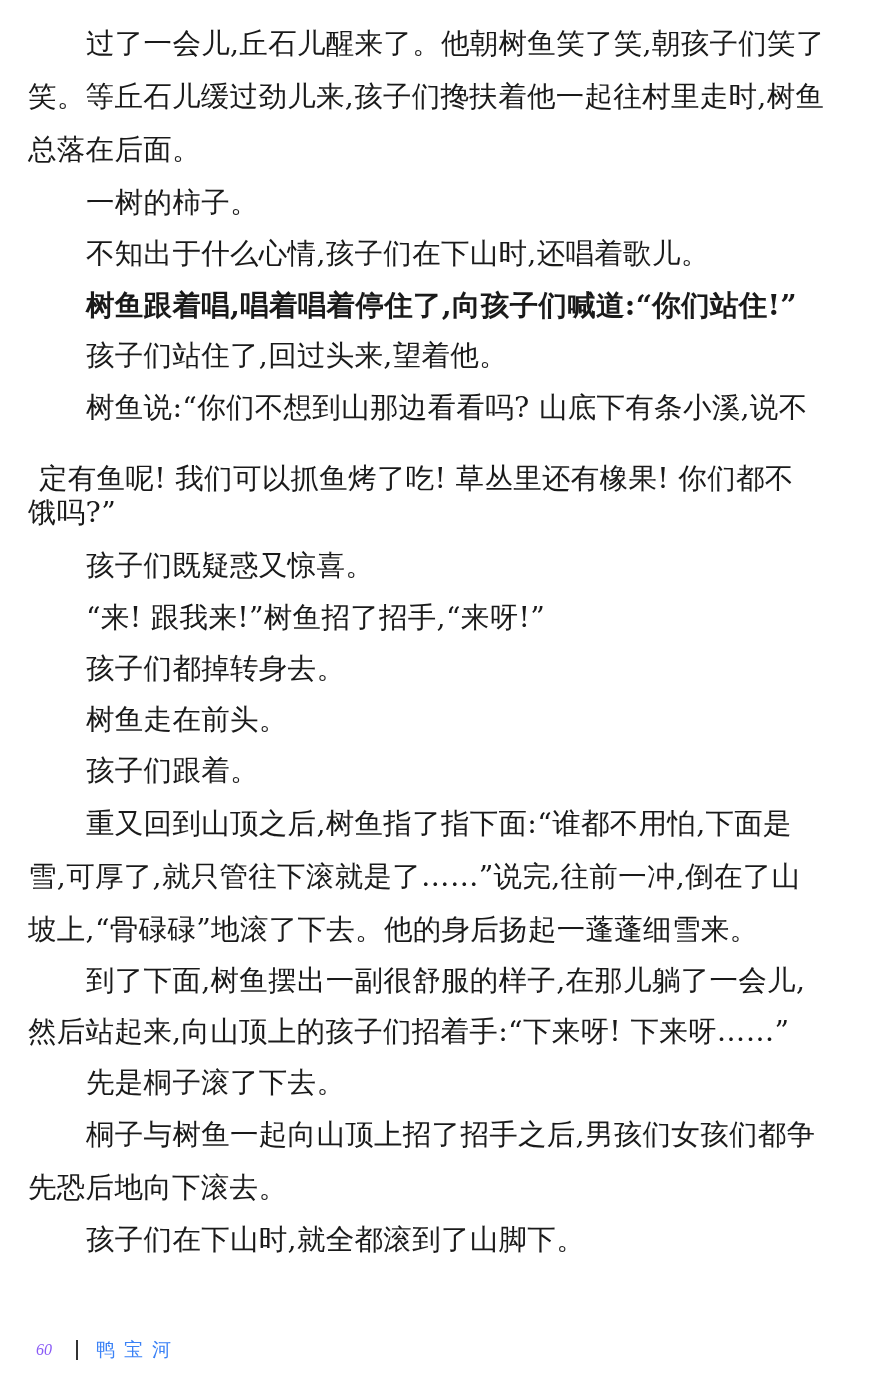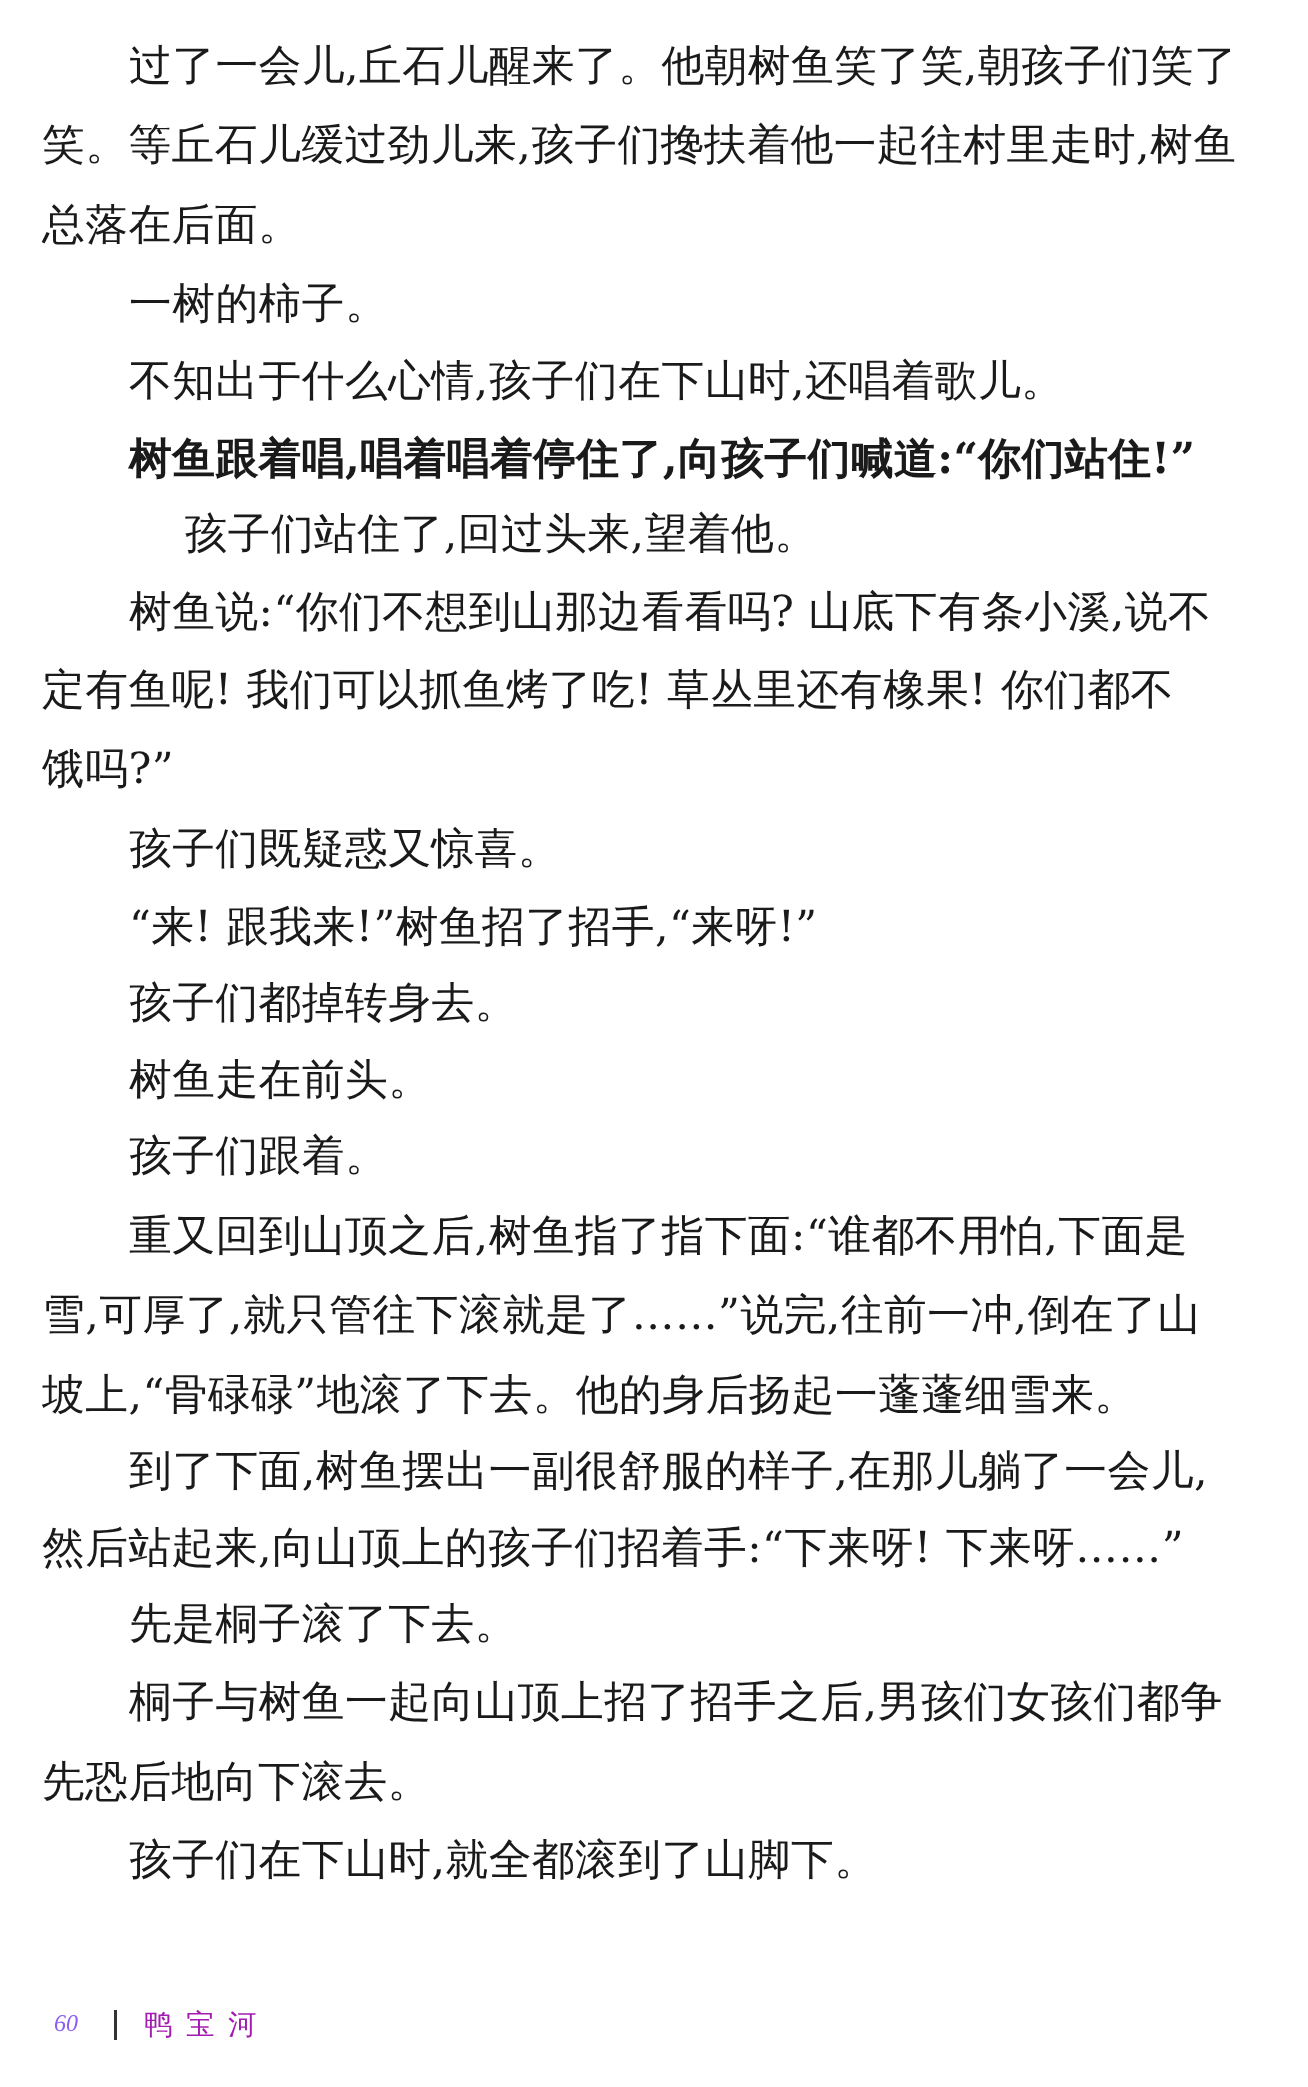--- a/index.html
+++ b/index.html
@@ -7,36 +7,36 @@
          font-family: "DejaVu Serif", "Liberation Serif", serif; color: #1a1a1a; }
   .page { position: absolute; left: 0; top: 0; width: 872px; height: 1137px; }
   .line { position: absolute; left: 28px; font-size: 28.5px; line-height: 36px;
           white-space: nowrap; letter-spacing: 0.3px; }
   .indent { left: 86px; }
   .footer { position: absolute; top: 1333px; left: 36px; height: 34px; display: flex; align-items: center; }
   .page-num { font-family: "Liberation Serif", "DejaVu Serif", serif; font-style: italic;
               font-size: 16px; color: #8b5cf6; }
   .sep { display: inline-block; width: 2px; height: 20px; background: #333; margin: 0 18px 0 24px; }
   .book-title { font-family: Liberation Sans, sans-serif; font-size: 19px;
-                letter-spacing: 9px; color: #a21caf; }
+                letter-spacing: 9px; color: #3b82f6; }
 </style>
 </head>
 <body>
 
 <div class="page">
   <div id="body-text">
       <div class="line indent" style="top: 26px;">过了一会儿,丘石儿醒来了。他朝树鱼笑了笑,朝孩子们笑了</div>
       <div class="line" style="top: 79px;">笑。等丘石儿缓过劲儿来,孩子们搀扶着他一起往村里走时,树鱼</div>
       <div class="line" style="top: 132px;">总落在后面。</div>
       <div class="line indent" style="top: 185px;">一树的柿子。</div>
       <div class="line indent" style="top: 236px;">不知出于什么心情,孩子们在下山时,还唱着歌儿。</div>
       <div class="line indent" style="top: 287px; font-weight: bold;">树鱼跟着唱,唱着唱着停住了,向孩子们喊道:“你们站住!”</div>
-      <div class="line indent" style="top: 338px; margin-left: 37px;">孩子们站住了,回过头来,望着他。</div>
+      <div class="line indent" style="top: 338px;">孩子们站住了,回过头来,望着他。</div>
       <div class="line indent" style="top: 390px;">树鱼说:“你们不想到山那边看看吗? 山底下有条小溪,说不</div>
-      <div class="line" style="top: 442px;">定有鱼呢! 我们可以抓鱼烤了吃! 草丛里还有橡果! 你们都不</div>
+      <div class="line" style="top: 461px; margin-left: 11px;">定有鱼呢! 我们可以抓鱼烤了吃! 草丛里还有橡果! 你们都不</div>
       <div class="line" style="top: 495px;">饿吗?”</div>
       <div class="line indent" style="top: 548px;">孩子们既疑惑又惊喜。</div>
       <div class="line indent" style="top: 600px;">“来! 跟我来!”树鱼招了招手,“来呀!”</div>
       <div class="line indent" style="top: 651px;">孩子们都掉转身去。</div>
       <div class="line indent" style="top: 702px;">树鱼走在前头。</div>
       <div class="line indent" style="top: 753px;">孩子们跟着。</div>
       <div class="line indent" style="top: 806px;">重又回到山顶之后,树鱼指了指下面:“谁都不用怕,下面是</div>
       <div class="line" style="top: 859px;">雪,可厚了,就只管往下滚就是了……”说完,往前一冲,倒在了山</div>
       <div class="line" style="top: 912px;">坡上,“骨碌碌”地滚了下去。他的身后扬起一蓬蓬细雪来。</div>
       <div class="line indent" style="top: 963px;">到了下面,树鱼摆出一副很舒服的样子,在那儿躺了一会儿,</div>

